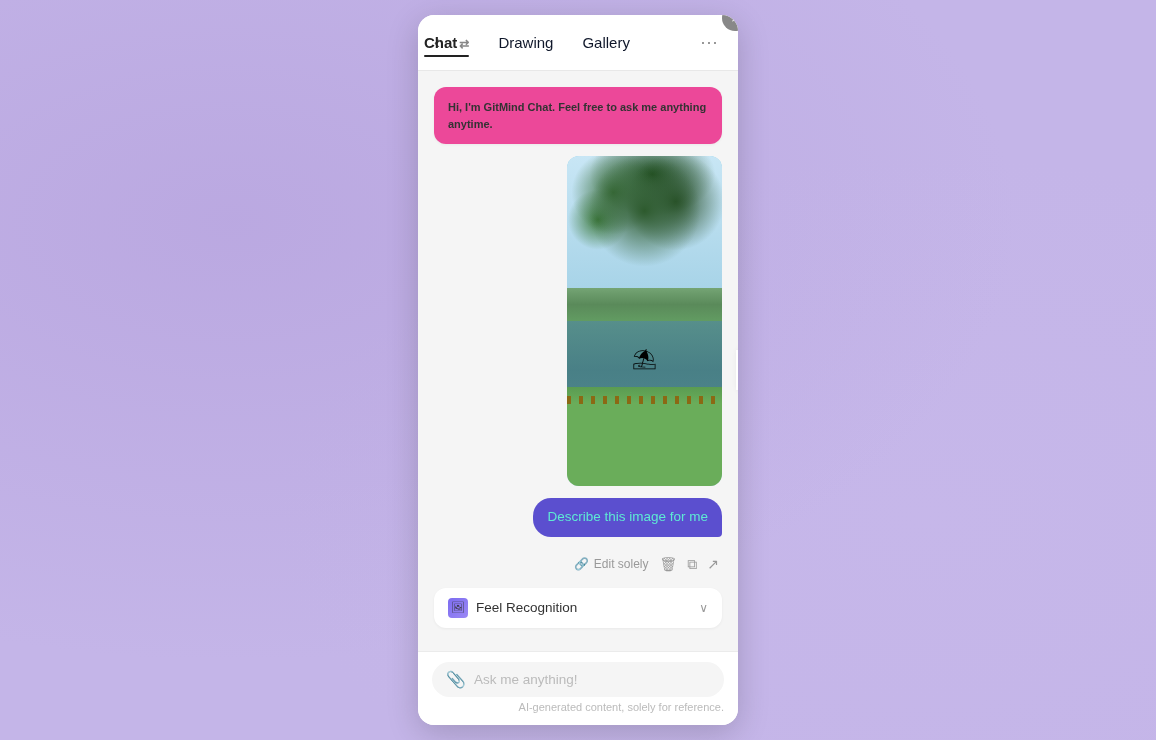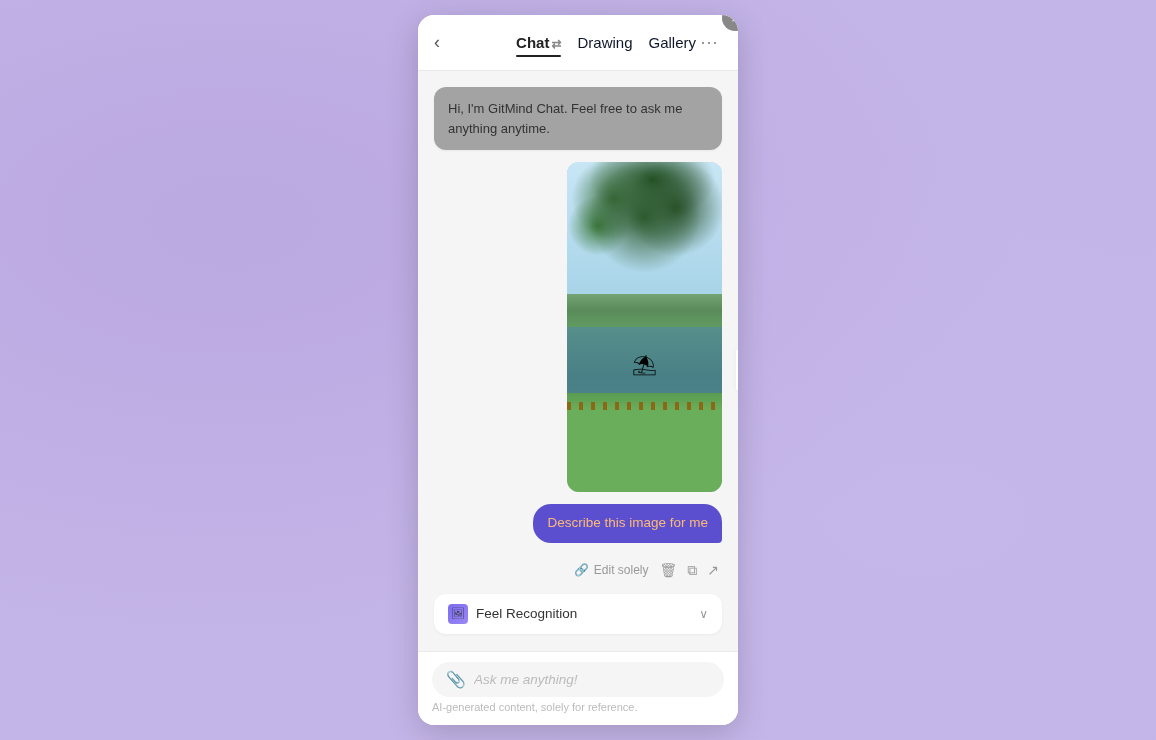--- a/index.html
+++ b/index.html
@@ -70,23 +70,23 @@
       color: #555;
       font-size: 18px;
       padding: 4px 8px 4px 0;
       display: flex;
       align-items: center;
     }
 
     .tabs {
       display: flex;
       align-items: center;
-      gap: 16px;
+      gap: 29px;
       flex: 1;
-      justify-content: flex-end;
+      justify-content: flex-start;
       margin-left: -24px;
     }
 
     .tab {
       font-size: 15px;
       cursor: pointer;
       color: #0f172a;
       padding: 4px 0;
       background: none;
       border: none;
@@ -132,27 +132,28 @@
       overflow-y: auto;
       padding: 16px;
       display: flex;
       flex-direction: column;
       gap: 12px;
       background: #f5f5f5;
     }
 
     
     .welcome-msg {
-      background: #a3a3a3;
+      background: #ec4899;
       border-radius: 12px;
       padding: 12px 14px;
-      font-size: 13px;
+      font-size: 11px;
       color: #333;
       line-height: 1.5;
       box-shadow: 0 1px 3px rgba(0,0,0,0.05);
+      font-weight: bold;
     }
 
     
     .image-msg {
       display: flex;
       justify-content: flex-end;
     }
 
     .chat-image {
       width: 155px;
@@ -226,21 +227,21 @@
     }
 
     
     .user-msg {
       display: flex;
       justify-content: flex-end;
     }
 
     .user-bubble {
       background: #5b4fcf;
-      color: #fdba74;
+      color: #5eead4;
       border-radius: 18px 18px 4px 18px;
       padding: 10px 14px;
       font-size: 13.5px;
       max-width: 220px;
       line-height: 1.4;
     }
 
     
     .msg-actions {
       display: flex;
@@ -339,29 +340,28 @@
       flex-shrink: 0;
     }
 
     .chat-input {
       flex: 1;
       background: none;
       border: none;
       outline: none;
       font-size: 13.5px;
       color: #b91c1c;
-      font-style: italic;
     }
 
     .chat-input::placeholder {
       color: #bbb;
     }
 
     .disclaimer {
-      text-align: left;
+      text-align: right;
       font-size: 11px;
       color: #bbb;
       padding: 4px 0 6px;
     }
 
     
     .side-toggle {
       position: absolute;
       right: -16px;
       top: 50%;

